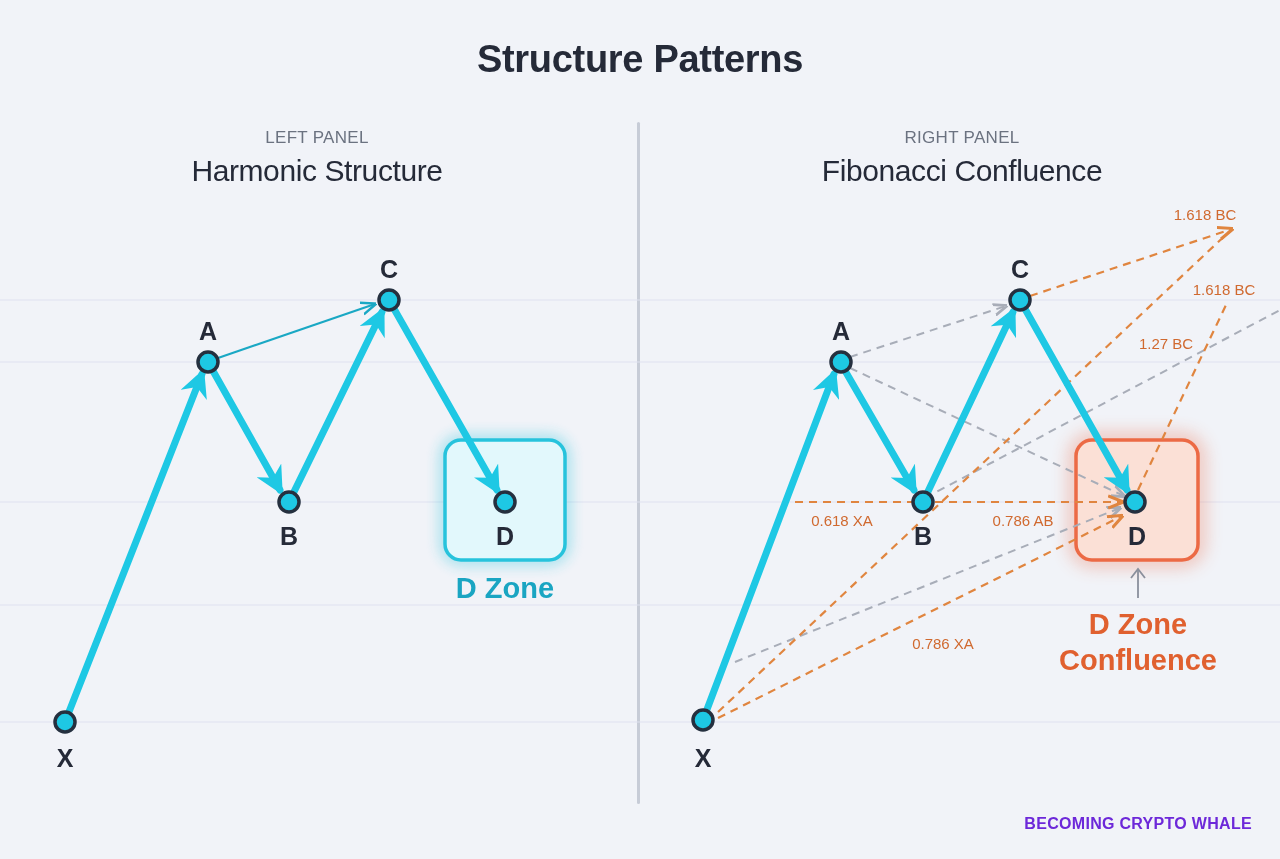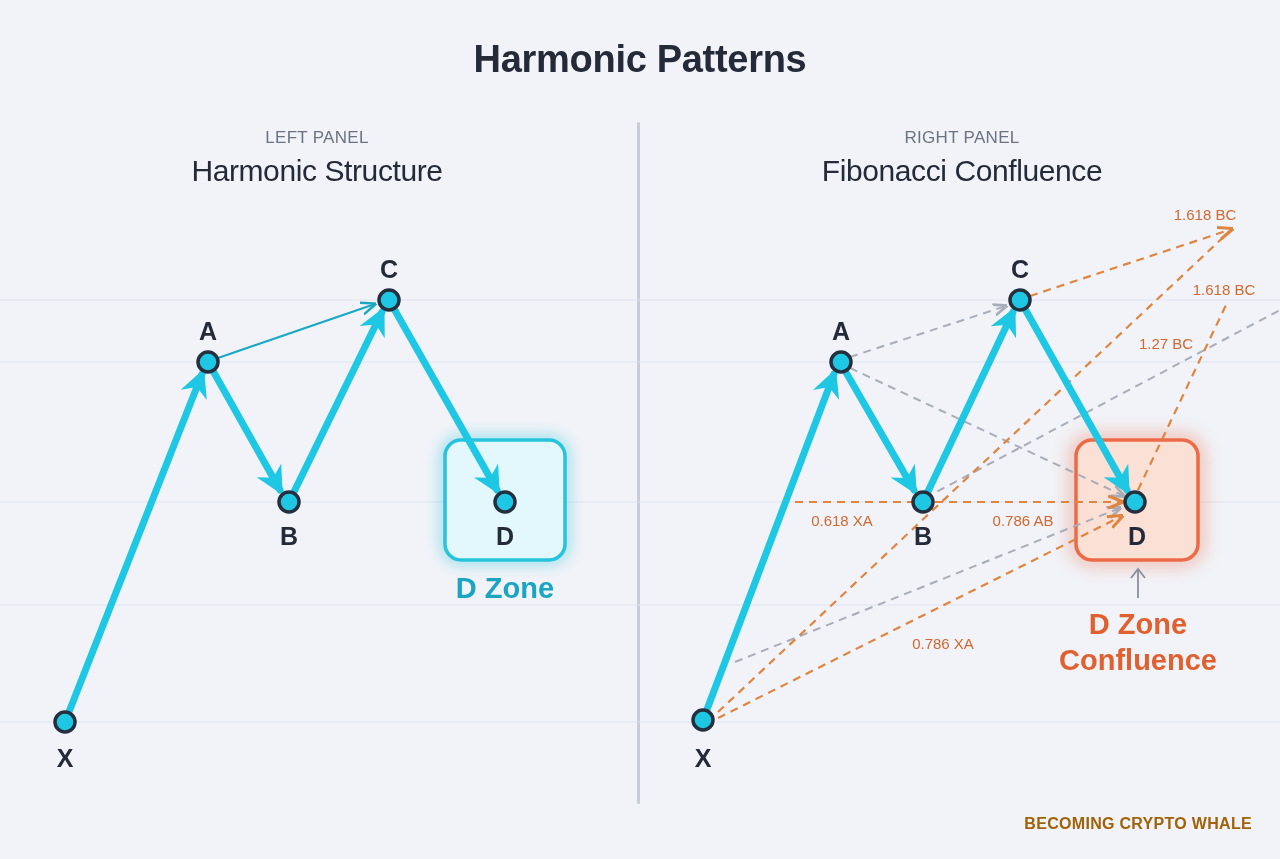--- a/index.html
+++ b/index.html
@@ -4,26 +4,26 @@
 <style>
   html, body { margin:0; padding:0; }
   body { width:1280px; height:859px; background:#f1f3f8; position:relative; overflow:hidden; font-family:"Liberation Sans", sans-serif; }
   .title { position:absolute; left:0; width:1280px; top:38px; text-align:center; font-size:38px; font-weight:bold; color:#252a38; letter-spacing:-0.3px; }
   .panel-kicker { position:absolute; width:640px; top:128px; text-align:center; font-size:17px; color:#6b7280; letter-spacing:0.3px; }
   .panel-title { position:absolute; width:640px; top:154px; text-align:center; font-size:30px; color:#252a38; letter-spacing:-0.4px; }
   .left { left:-3px; }
   .right { left:642px; }
   .divider { position:absolute; left:637px; top:122px; width:3px; height:682px; background:#c7ccd7; border-radius:2px; }
   svg.canvas { position:absolute; left:0; top:0; }
-  .watermark { position:absolute; right:28px; bottom:26px; font-size:16px; font-weight:bold; color:#a16207; letter-spacing:0.3px;margin-left:43px; }
+  .watermark { position:absolute; right:28px; bottom:26px; font-size:16px; font-weight:bold; color:#6d28d9; letter-spacing:0.3px;margin-left:43px; }
 </style>
 </head>
 <body>
 
-<div class="title">Harmonic Patterns</div>
+<div class="title">Structure Patterns</div>
 
 <div class="panel-kicker left">LEFT PANEL</div>
 <div class="panel-title left">Harmonic Structure</div>
 <div class="panel-kicker right">RIGHT PANEL</div>
 <div class="panel-title right">Fibonacci Confluence</div>
 
 <div class="divider"></div>
 
 <svg class="canvas" width="1280" height="859" viewBox="0 0 1280 859">
   <defs>

